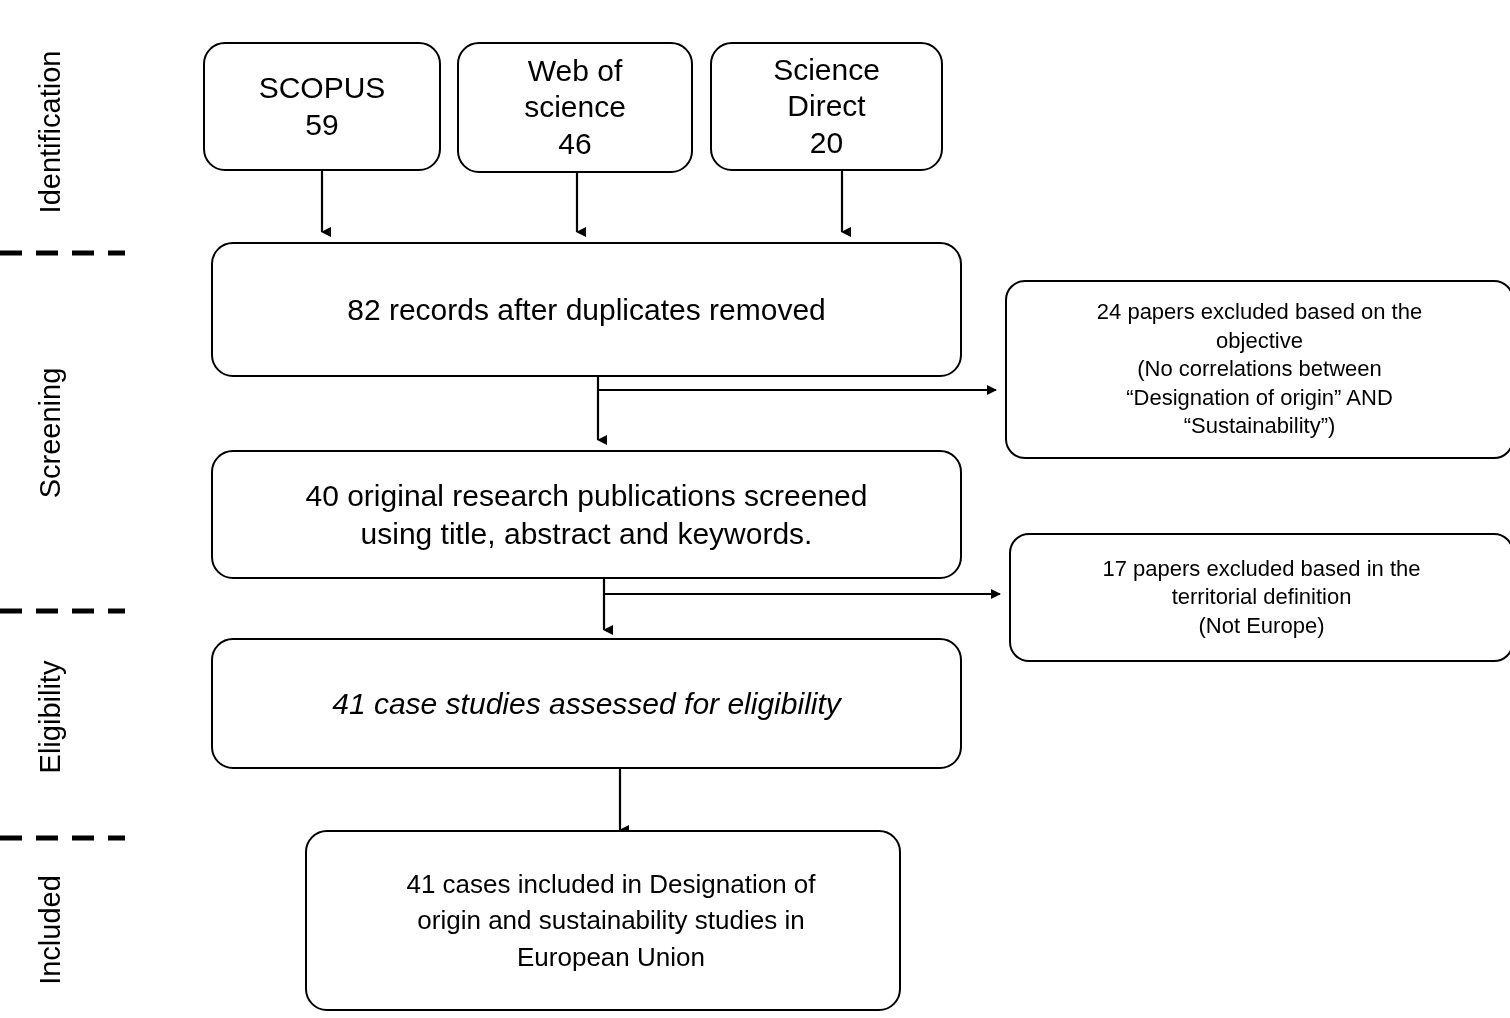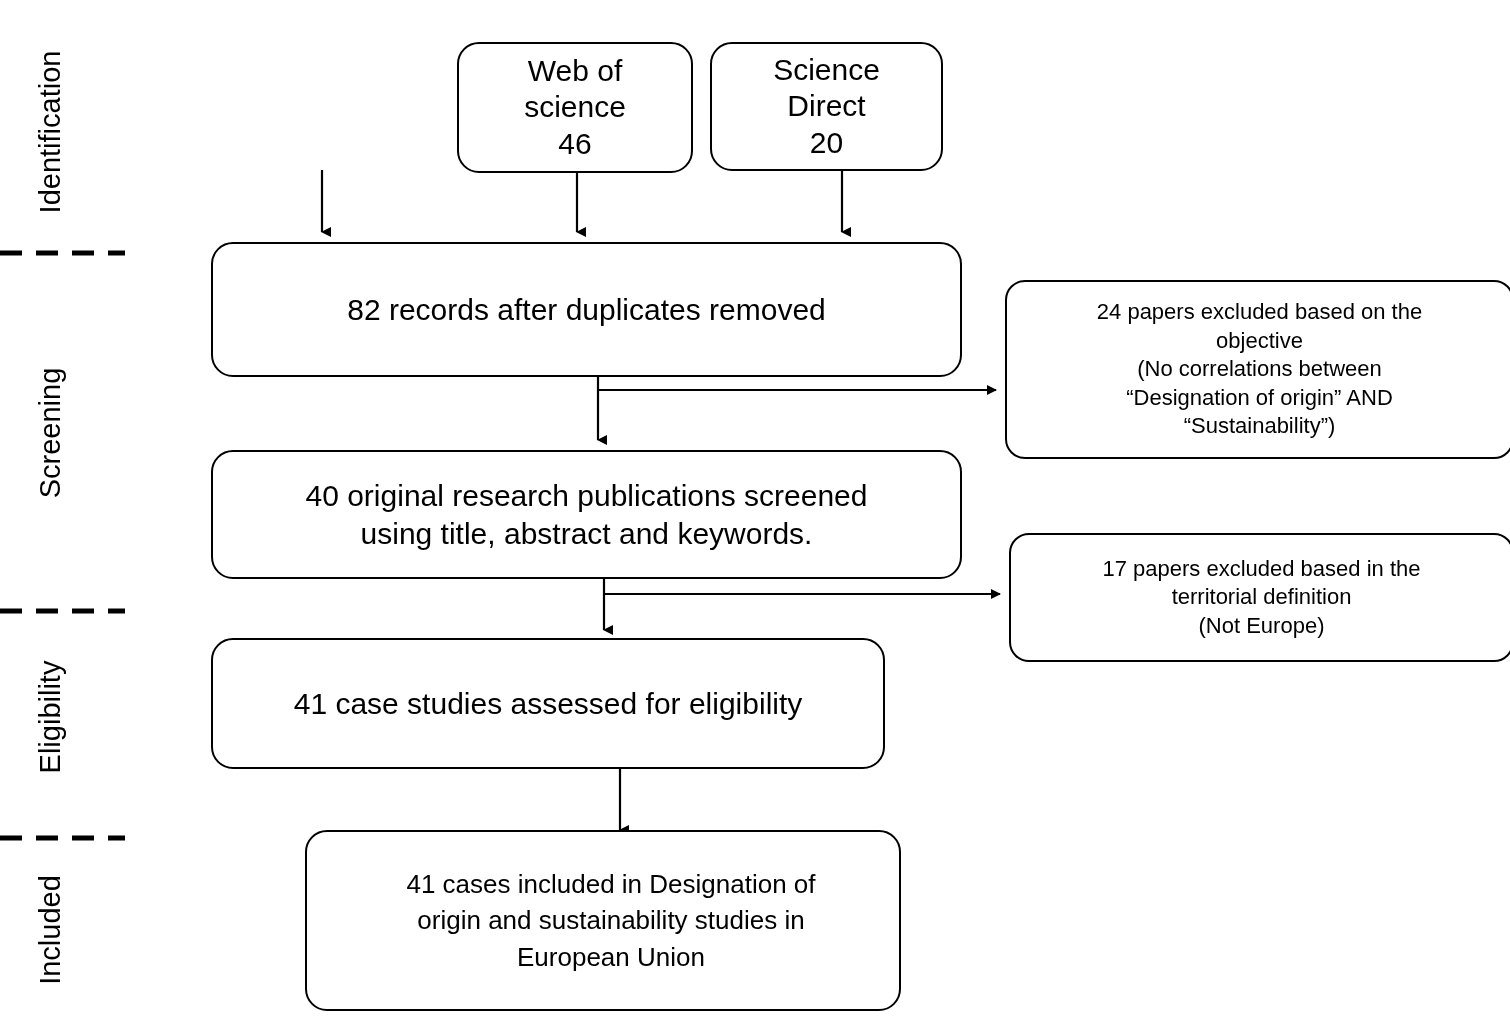--- a/index.html
+++ b/index.html
@@ -101,20 +101,24 @@
   </svg>
 
   <div class="stage-label" style="left:-62px; top:115px; width:230px; height:34px;">Identification</div>
 
   <div class="stage-label" style="left:-36px; top:416px; width:178px; height:34px;">Screening</div>
 
   <div class="stage-label" style="left:-33px; top:700px; width:172px; height:34px;">Eligibility</div>
 
   <div class="stage-label" style="left:-25px; top:913px; width:156px; height:34px;">Included</div>
 
+  <div class="box src-box" style="left:203px; top:42px; width:238px; height:129px;">
+    <span class="txt">SCOPUS
+59</span>
+  </div>
 
   <div class="box src-box" style="left:457px; top:42px; width:236px; height:131px;">
     <span class="txt">Web of
 science
 46</span>
   </div>
 
   <div class="box src-box" style="left:710px; top:42px; width:233px; height:129px;">
     <span class="txt">Science
 Direct
@@ -123,21 +127,21 @@
 
   <div class="box main-box" style="left:211px; top:242px; width:751px; height:135px;">
     <span class="txt">82 records after duplicates removed</span>
   </div>
 
   <div class="box main-box" style="left:211px; top:450px; width:751px; height:129px;">
     <span class="txt">40 original research publications screened
 using title, abstract and keywords.</span>
   </div>
 
-  <div class="box main-box" style="left:211px; top:638px; width:674px; height:131px;">
+  <div class="box main-box" style="left:211px; top:638px; width:751px; height:131px;font-style:italic;">
     <span class="txt">41 case studies assessed for eligibility</span>
   </div>
 
   <div class="box final-box" style="left:305px; top:830px; width:596px; height:181px;">
     <span class="txt">41 cases included in Designation of
 origin and sustainability studies in
 European Union</span>
   </div>
 
   <div class="box excl-box" style="left:1005px; top:280px; width:509px; height:179px;">

